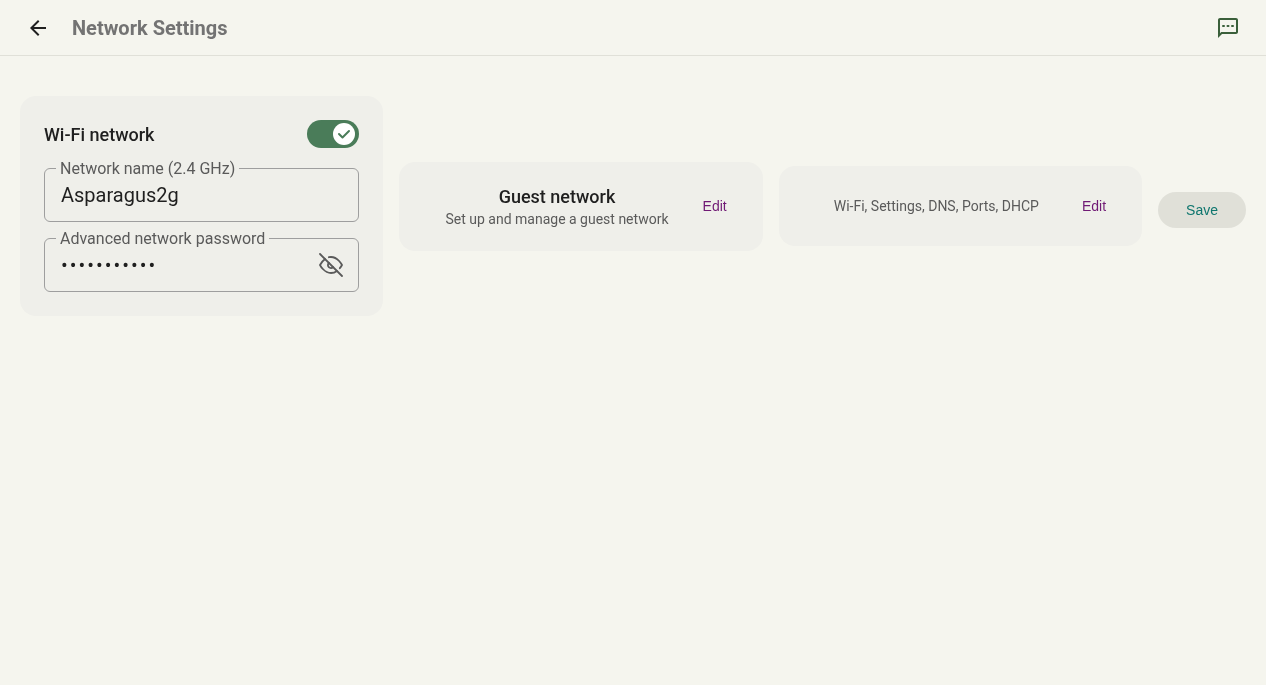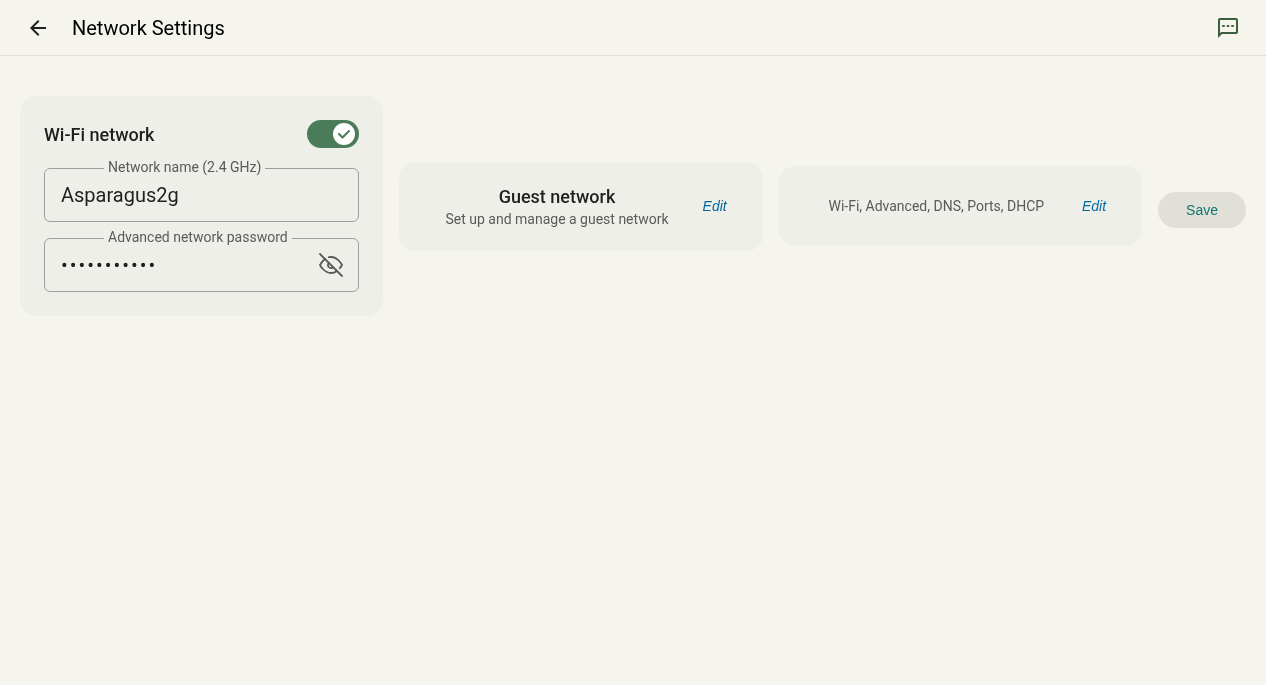--- a/index.html
+++ b/index.html
@@ -39,22 +39,22 @@
       cursor: pointer;
       display: flex;
       align-items: center;
       justify-content: center;
       padding: 6px;
       border-radius: 50%;
     }
 
     .page-title-text {
       font-size: 20px;
-      font-weight: 400;
-      color: #000000;
+      font-weight: 700;
+      color: #737373;
     }
 
     .chat-icon-btn {
       background: none;
       border: none;
       cursor: pointer;
       display: flex;
       align-items: center;
       justify-content: center;
       padding: 6px;
@@ -130,24 +130,23 @@
     .input-wrapper:last-child {
       margin-bottom: 0;
     }
 
     .floating-label {
       position: absolute;
       top: -9px;
       left: 12px;
       background-color: #efefea;
       padding: 0 4px;
-      font-size: 14px;
+      font-size: 16px;
       color: #5a5a5a;
       z-index: 1;
-      margin-left: 48px;
     }
 
     .text-input {
       width: 100%;
       padding: 14px 16px;
       border: 1.5px solid #9e9e9e;
       border-radius: 6px;
       background-color: transparent;
       font-size: 20px;
       color: #1f1f1f;
@@ -210,24 +209,23 @@
       font-size: 14px;
       color: #5a5a5a;
     }
 
     .edit-button {
       background: none;
       border: none;
       cursor: pointer;
       font-size: 14px;
       font-weight: 500;
-      color: #0369a1;
+      color: #701a75;
       padding: 8px 12px;
       border-radius: 4px;
-      font-style: italic;
     }
 
     
     .save-button {
       background-color: #e0e0d8;
       border: none;
       border-radius: 20px;
       padding: 10px 28px;
       font-size: 14px;
       font-weight: 500;
@@ -301,20 +299,20 @@
   <div class="card section-card">
     <div class="section-card-content">
       <div class="section-title">Guest network</div>
       <div class="section-subtitle">Set up and manage a guest network</div>
     </div>
     <button class="edit-button">Edit</button>
   </div>
 
   <div class="card section-card">
     <div class="section-card-content">
-      <div class="section-subtitle">Wi-Fi, Advanced, DNS, Ports, DHCP</div>
+      <div class="section-subtitle">Wi-Fi, Settings, DNS, Ports, DHCP</div>
     </div>
     <button class="edit-button">Edit</button>
   </div>
 
   <button class="save-button">Save</button>
 
 </div>
 
 </body></html>

